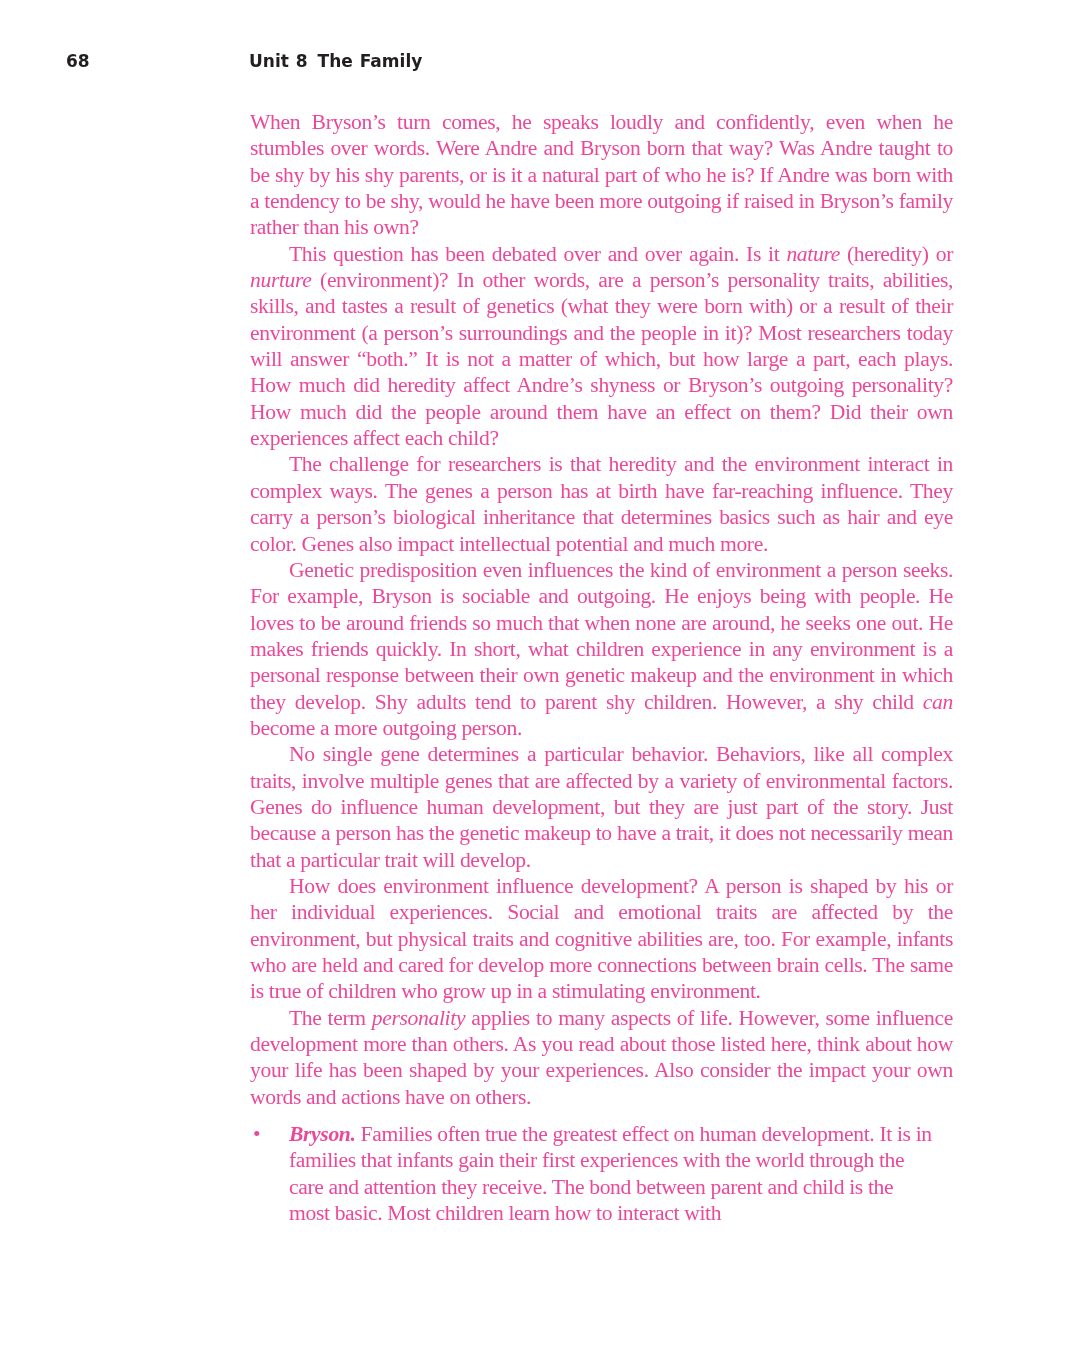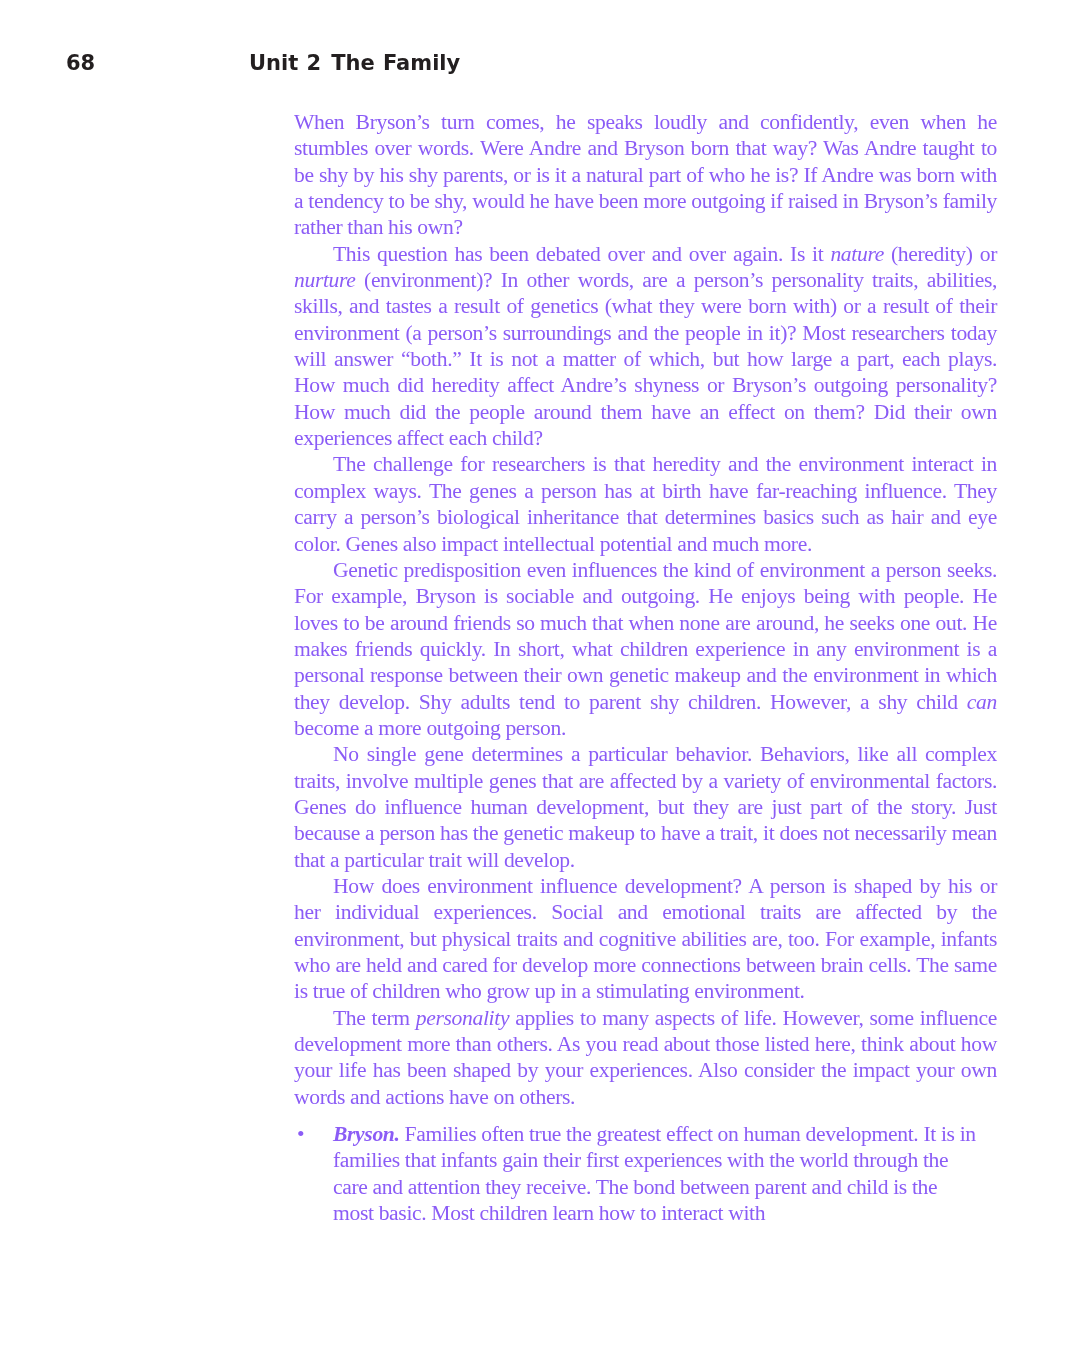--- a/index.html
+++ b/index.html
@@ -1,38 +1,38 @@
 <!DOCTYPE html>
 <html><head>
 <meta charset="utf-8">
 <style>
   html, body { margin: 0; padding: 0; background: #ffffff; }
   body { width: 1088px; height: 1361px; position: relative; overflow: hidden; color: #231f20; }
   .header { position: absolute; top: 50px; left: 0; width: 1088px; height: 26px;
-    font-family: "DejaVu Sans", sans-serif; font-weight: bold; font-size: 21px; color: #231f20; }
+    font-family: "DejaVu Sans", sans-serif; font-weight: bold; font-size: 17px; color: #231f20; }
   .page-num { position: absolute; left: 66px; top: 1px; }
   .running-head { position: absolute; left: 249px; top: 1px; word-spacing: 1px; }
   .running-head .sep { display: inline-block; width: 10px; }
   .body-text { position: absolute; left: 250px; top: 109px; width: 703px;
     font-family: "Liberation Serif", "DejaVu Serif", serif; font-size: 21.6px; line-height: 26.35px;
-    color: #8b5cf6; letter-spacing: -0.35px; margin-left: 44px; }
+    color: #ec4899; letter-spacing: -0.35px; }
   .body-text p { margin: 0; text-align: justify; text-indent: 39px; hyphens: manual; }
   .body-text p.first { text-indent: 0; }
   .body-text em { }
   .bullets { list-style: none; margin: 11px 0 0 0; padding: 0; }
   .bullets li { position: relative; padding-left: 39px; text-align: left; margin-right: 16px; }
   .bullets li .dot { position: absolute; left: 3px; top: 0; }
   .bullets li strong { font-style: italic; font-weight: bold; }
 </style>
 </head>
 <body>
 
 <div class="header">
   <span class="page-num">68</span>
-  <span class="running-head"><span>Unit 2</span><span class="sep"></span><span>The Family</span></span>
+  <span class="running-head"><span>Unit 8</span><span class="sep"></span><span>The Family</span></span>
 </div>
 
 <div class="body-text">
   <p class="first"><span>When Bryson’s turn comes, he speaks loudly and confidently, even when he stumbles over words. Were Andre and Bryson born that way? Was Andre taught to be shy by his shy parents, or is it a natural part of who he is? If Andre was born with a tendency to be shy, would he have been more outgoing if raised in Bryson’s family rather than his own?</span></p>
 
   <p><span>This question has been debated over and over again. Is it </span><em>nature</em><span> (hered­ity) or </span><em>nurture</em><span> (environment)? In other words, are a person’s personality traits, abilities, skills, and tastes a result of genetics (what they were born with) or a result of their environment (a person’s surroundings and the people in it)? Most researchers today will answer “both.” It is not a matter of which, but how large a part, each plays. How much did heredity affect Andre’s shyness or Bryson’s outgoing personality? How much did the people around them have an effect on them? Did their own experiences affect each child?</span></p>
 
   <p><span>The challenge for researchers is that heredity and the environment interact in complex ways. The genes a person has at birth have far-reaching influence. They carry a person’s biological inheritance that determines basics such as hair and eye color. Genes also impact intellectual potential and much more.</span></p>
 
   <p><span>Genetic predisposition even influences the kind of environment a person seeks. For example, Bryson is sociable and outgoing. He enjoys being with people. He loves to be around friends so much that when none are around, he seeks one out. He makes friends quickly. In short, what children experience in any environment is a personal response between their own genetic makeup and the environment in which they develop. Shy adults tend to parent shy children. However, a shy child </span><em>can</em><span> become a more outgoing person.</span></p>

